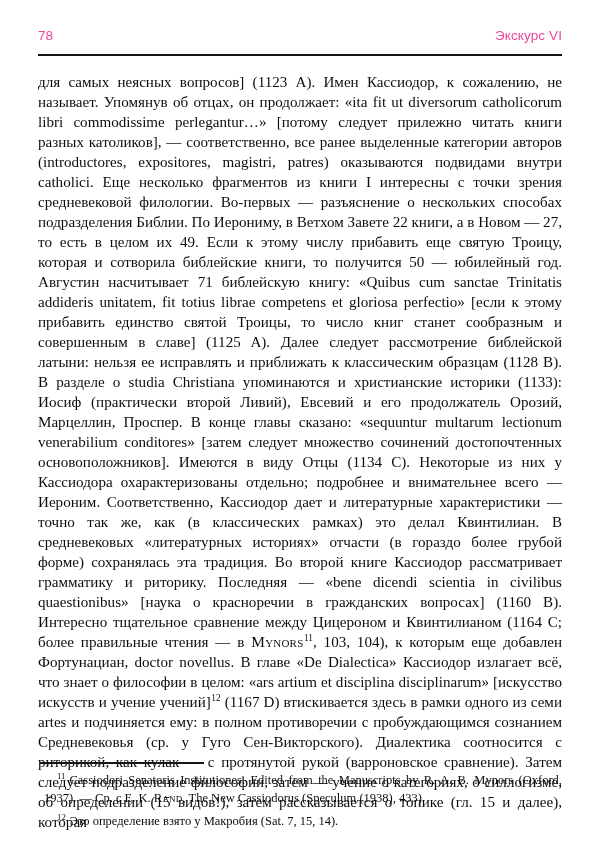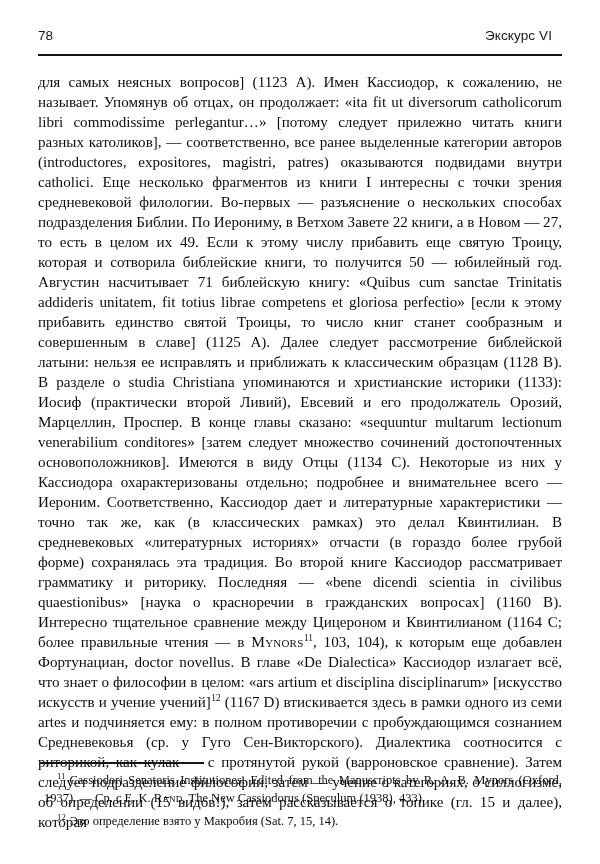--- a/index.html
+++ b/index.html
@@ -30,24 +30,24 @@
     left: 38px;
     top: 28px;
     width: 524px;
     height: 22px;
     display: flex;
     align-items: baseline;
     justify-content: space-between;
     font-family: "Liberation Sans", "DejaVu Sans", sans-serif;
     font-size: 13.5px;
     letter-spacing: 0.1px;
-    color: #0f172a;
+    color: #ec4899;
   }
   .folio { font-variant-numeric: lining-nums; }
-  .head-title { margin-right: 10px; }
+  .head-title { margin-right: 0; }
 
   .head-rule {
     position: absolute;
     left: 38px;
     top: 54px;
     width: 524px;
     height: 2px;
     background: #121212;
   }
 

